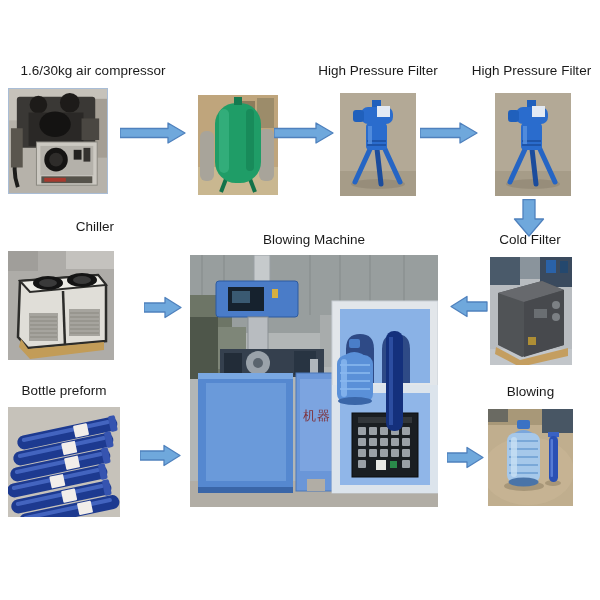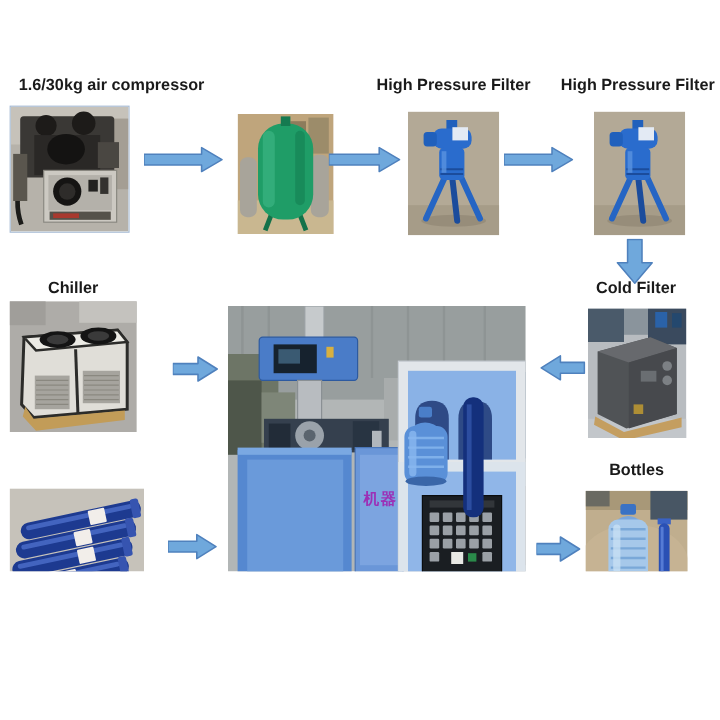--- a/index.html
+++ b/index.html
@@ -1,35 +1,35 @@
 <!DOCTYPE html>
 <html><head>
 <meta charset="utf-8">
 <style>
   * { margin: 0; padding: 0; box-sizing: border-box; }
   html, body { width: 600px; height: 600px; background: #ffffff; }
   body { font-family: "Liberation Sans", sans-serif; }
-  .canvas { position: relative; width: 600px; height: 476px; background: #fff; overflow: hidden; font-weight: bold; }
+  .canvas { position: relative; width: 600px; height: 600px; background: #fff; overflow: hidden; }
   .label {
     position: absolute;
     font-size: 13.5px;
     color: #1a1a1a;
     text-align: center;
     white-space: nowrap;
     line-height: 1.2;
   }
   .photo { position: absolute; }
   .photo svg { display: block; width: 100%; height: 100%; }
   .arrow { position: absolute; }
   .arrow svg { display: block; width: 100%; height: 100%; }
   .watermark {
     position: absolute;
     left: 113px; top: 152px;
     font-size: 13px;
-    color: #a21caf;
+    color: #7f1d1d;
     letter-spacing: 1px;
     opacity: 0.85;
   }
 </style>
 </head>
 <body>
 
 <div class="canvas">
 
   <div class="label" style="left:8px; top:63px; width:170px;">1.6/30kg air compressor</div>
@@ -129,21 +129,22 @@
         <polygon points="0,6.5 40,6.5 40,1 57,11 40,21 40,15.5 0,15.5" fill="#6fa8dc" stroke="#4f81bd" stroke-width="1.3" stroke-linejoin="round"></polygon>
       </svg>
   </div>
 
   <div class="arrow" style="left:513px; top:199px; width:32px; height:38px;">
     <svg viewBox="0 0 32 38" preserveAspectRatio="none">
         <polygon points="10,0.5 22,0.5 22,20 30.5,20 16,37 1.5,20 10,20" fill="#6fa8dc" stroke="#4f81bd" stroke-width="1.3" stroke-linejoin="round"></polygon>
       </svg>
   </div>
 
-  <div class="label" style="left:8px; top:232px; width:106px;">Chiller</div>
+  <div class="label" style="left:8px; top:219px; width:106px;text-align:right;">Chiller</div>
+  <div class="label" style="left:190px; top:232px; width:248px;">Blowing Machine</div>
   <div class="label" style="left:488px; top:232px; width:84px;">Cold Filter</div>
 
   <div class="photo" style="left:8px; top:251px; width:106px; height:109px;">
     <svg viewBox="0 0 106 109" preserveAspectRatio="none">
       <rect width="106" height="109" fill="#aeaca8"></rect>
       <rect x="58" width="48" height="18" fill="#c4c2be"></rect>
       <rect width="30" height="20" fill="#a09e9a"></rect>
       <polygon points="12,30 90,24 98,34 98,90 20,97 10,86" fill="#e0ded8" stroke="#2c2c2a" stroke-width="2.5"></polygon>
       <polygon points="12,30 90,24 98,34 22,41" fill="#ecebe5" stroke="#2c2c2a" stroke-width="2"></polygon>
       <ellipse cx="40" cy="32" rx="15" ry="7" fill="#141414"></ellipse>
@@ -272,21 +273,22 @@
     <svg viewBox="0 0 38 23" preserveAspectRatio="none">
         <polygon points="0,7 21,7 21,1.5 37,11.5 21,21.5 21,16 0,16" fill="#6fa8dc" stroke="#4f81bd" stroke-width="1.3" stroke-linejoin="round"></polygon>
       </svg>
   </div>
   <div class="arrow" style="left:450px; top:295px; width:38px; height:23px;">
     <svg viewBox="0 0 38 23" preserveAspectRatio="none">
         <polygon points="37,7 17,7 17,1.5 1,11.5 17,21.5 17,16 37,16" fill="#6fa8dc" stroke="#4f81bd" stroke-width="1.3" stroke-linejoin="round"></polygon>
       </svg>
   </div>
 
-  <div class="label" style="left:488px; top:384px; width:85px;">Bottles</div>
+  <div class="label" style="left:8px; top:383px; width:112px;">Bottle preform</div>
+  <div class="label" style="left:488px; top:384px; width:85px;">Blowing</div>
 
   <div class="photo" style="left:8px; top:407px; width:112px; height:110px;">
     <svg viewBox="0 0 112 110" preserveAspectRatio="none">
       <rect width="112" height="110" fill="#c6c2ba"></rect>
       <g>
         <g transform="translate(8,30) rotate(-12)">
           <rect width="102" height="14" rx="7" fill="#1d3a90"></rect>
           <rect x="5" y="2.5" width="90" height="4" rx="2" fill="#4a6cc8" opacity="0.85"></rect>
           <rect x="94" y="-1" width="7" height="16" rx="2" fill="#3654b0"></rect>
           <rect x="58" y="1" width="14" height="12" rx="1" fill="#f2eeea"></rect>

